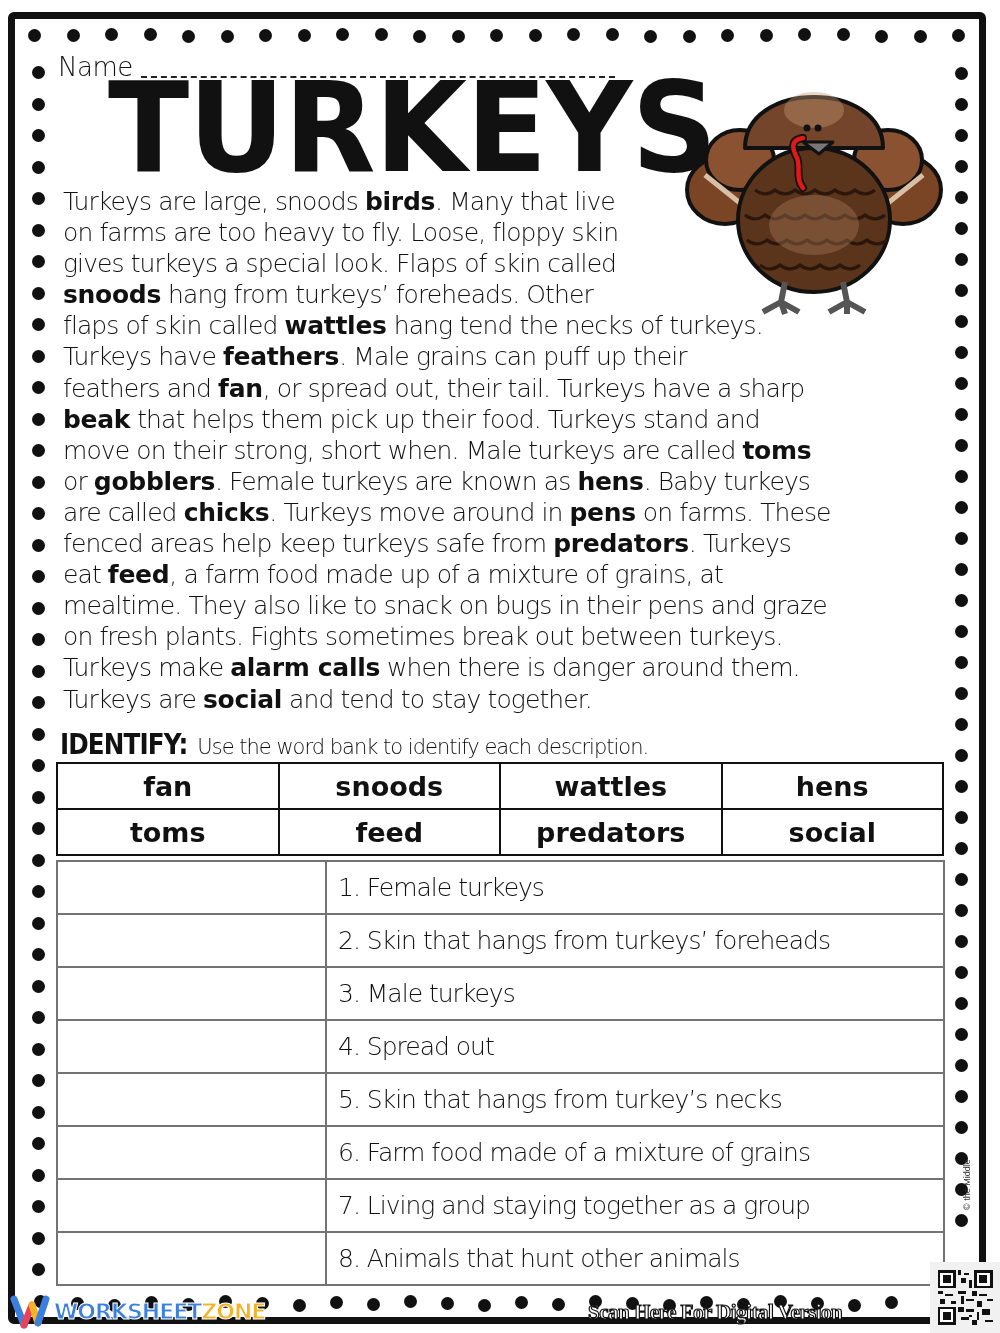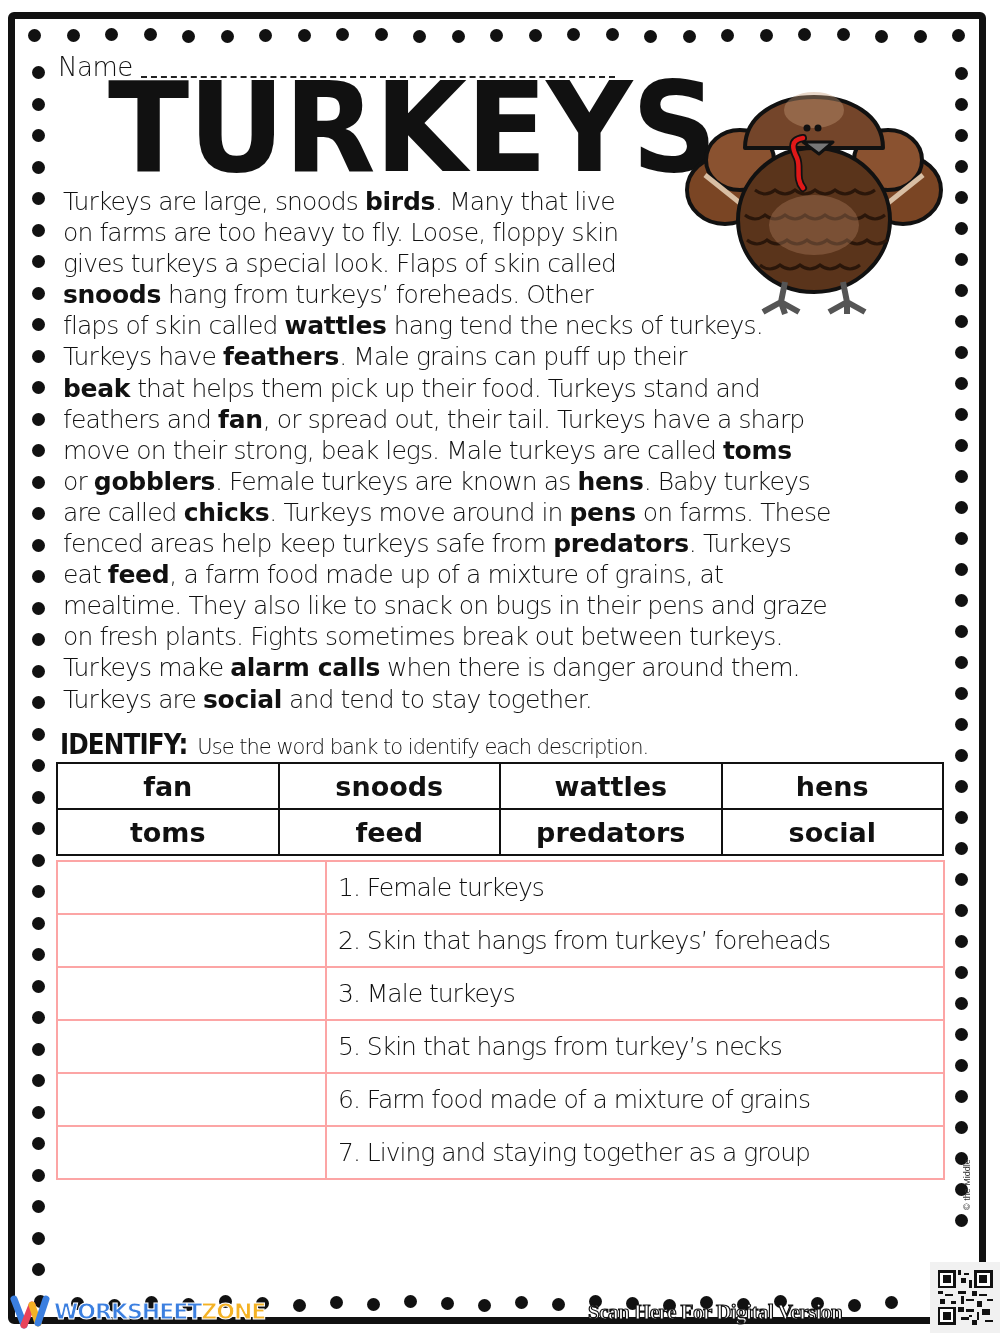--- a/index.html
+++ b/index.html
@@ -46,21 +46,21 @@
   }
   .wordbank td {
     border: 2px solid #111; text-align: center; font-family: "DejaVu Sans", sans-serif; font-weight: 700;
     font-size: 27px; height: 46px; letter-spacing: 0px;
   }
 
   .answers {
     position: absolute; left: 56px; top: 860px; width: 889px;
     border-collapse: collapse; table-layout: fixed;
   }
-  .answers td { border: 2px solid #fca5a5; height: 53px; }
+  .answers td { border: 2px solid #737373; height: 53px; }
   .answers td.ans { width: 269px; }
   .answers td.desc {
     font-family: "DejaVu Sans", sans-serif; font-size: 25px; font-weight: 300; letter-spacing: -1px;
     padding-left: 11px; white-space: nowrap;
   }
 
   .credit {
     position: absolute; left: 962px; top: 1210px; font-size: 9px; color: #333;
     transform: rotate(-90deg); transform-origin: left top; white-space: nowrap; font-family: "Liberation Sans", sans-serif;
   }
@@ -252,23 +252,23 @@
   <path d="M118 88 C104 90 108 100 112 108 C116 118 110 128 118 138" stroke="#e01818" stroke-width="4.5" fill="none" stroke-linecap="round"></path>
 </svg>
 
 <div class="passage" id="passage">
     <span class="ln"><span>Turkeys are large, snoods </span><b>birds</b><span>.  Many that live</span></span>
     <span class="ln"><span>on farms are too heavy to fly. Loose, floppy skin</span></span>
     <span class="ln"><span>gives turkeys a special look.  Flaps of skin called</span></span>
     <span class="ln"><b>snoods</b><span> hang from turkeys’ foreheads.  Other</span></span>
     <span class="ln"><span>flaps of skin called </span><b>wattles</b><span> hang tend the necks of turkeys.</span></span>
     <span class="ln"><span>Turkeys have </span><b>feathers</b><span>. Male grains can puff up their</span></span>
+    <span class="ln"><span>feathers and </span><b>fan</b><span>, or spread out, their tail. Turkeys have a sharp</span></span>
     <span class="ln"><b>beak</b><span> that helps them pick up their food.  Turkeys stand and</span></span>
-    <span class="ln"><span>feathers and </span><b>fan</b><span>, or spread out, their tail. Turkeys have a sharp</span></span>
-    <span class="ln"><span>move on their strong, beak legs.  Male turkeys are called </span><b>toms</b></span>
+    <span class="ln"><span>move on their strong, short when.  Male turkeys are called </span><b>toms</b></span>
     <span class="ln"><span>or </span><b>gobblers</b><span>.  Female turkeys are known as </span><b>hens</b><span>.  Baby turkeys</span></span>
     <span class="ln"><span>are called </span><b>chicks</b><span>. Turkeys move around in </span><b>pens</b><span> on farms.  These</span></span>
     <span class="ln"><span>fenced areas help keep turkeys safe from </span><b>predators</b><span>.  Turkeys</span></span>
     <span class="ln"><span>eat </span><b>feed</b><span>, a farm food made up of a mixture of grains, at</span></span>
     <span class="ln"><span>mealtime.  They also like to snack on bugs in their pens and graze</span></span>
     <span class="ln"><span>on fresh plants.  Fights sometimes break out between turkeys.</span></span>
     <span class="ln"><span>Turkeys make </span><b>alarm calls</b><span> when there is danger around them.</span></span>
     <span class="ln"><span>Turkeys are </span><b>social</b><span> and tend to stay together.</span></span>
   </div>
 
@@ -303,29 +303,37 @@
   <tr>
         <td class="ans"></td>
         <td class="desc">2. Skin that hangs from turkeys’ foreheads</td>
       </tr>
   <tr>
         <td class="ans"></td>
         <td class="desc">3. Male turkeys</td>
       </tr>
   <tr>
         <td class="ans"></td>
+        <td class="desc">4. Spread out</td>
+      </tr>
+  <tr>
+        <td class="ans"></td>
         <td class="desc">5. Skin that hangs from turkey’s necks</td>
       </tr>
   <tr>
         <td class="ans"></td>
         <td class="desc">6. Farm food made of a mixture of grains</td>
       </tr>
   <tr>
         <td class="ans"></td>
         <td class="desc">7. Living and staying together as a group</td>
+      </tr>
+  <tr>
+        <td class="ans"></td>
+        <td class="desc">8. Animals that hunt other animals</td>
       </tr>
 </tbody>
   </table>
 
 <div class="credit">© the Middle</div>
 
 <div class="logo">
   <svg class="mark" viewBox="0 0 40 36">
     <path d="M4 6 L14 32" stroke="#3b7fe0" stroke-width="7" stroke-linecap="round"></path>
     <path d="M14 32 L22 12" stroke="#e8435a" stroke-width="7" stroke-linecap="round"></path>

